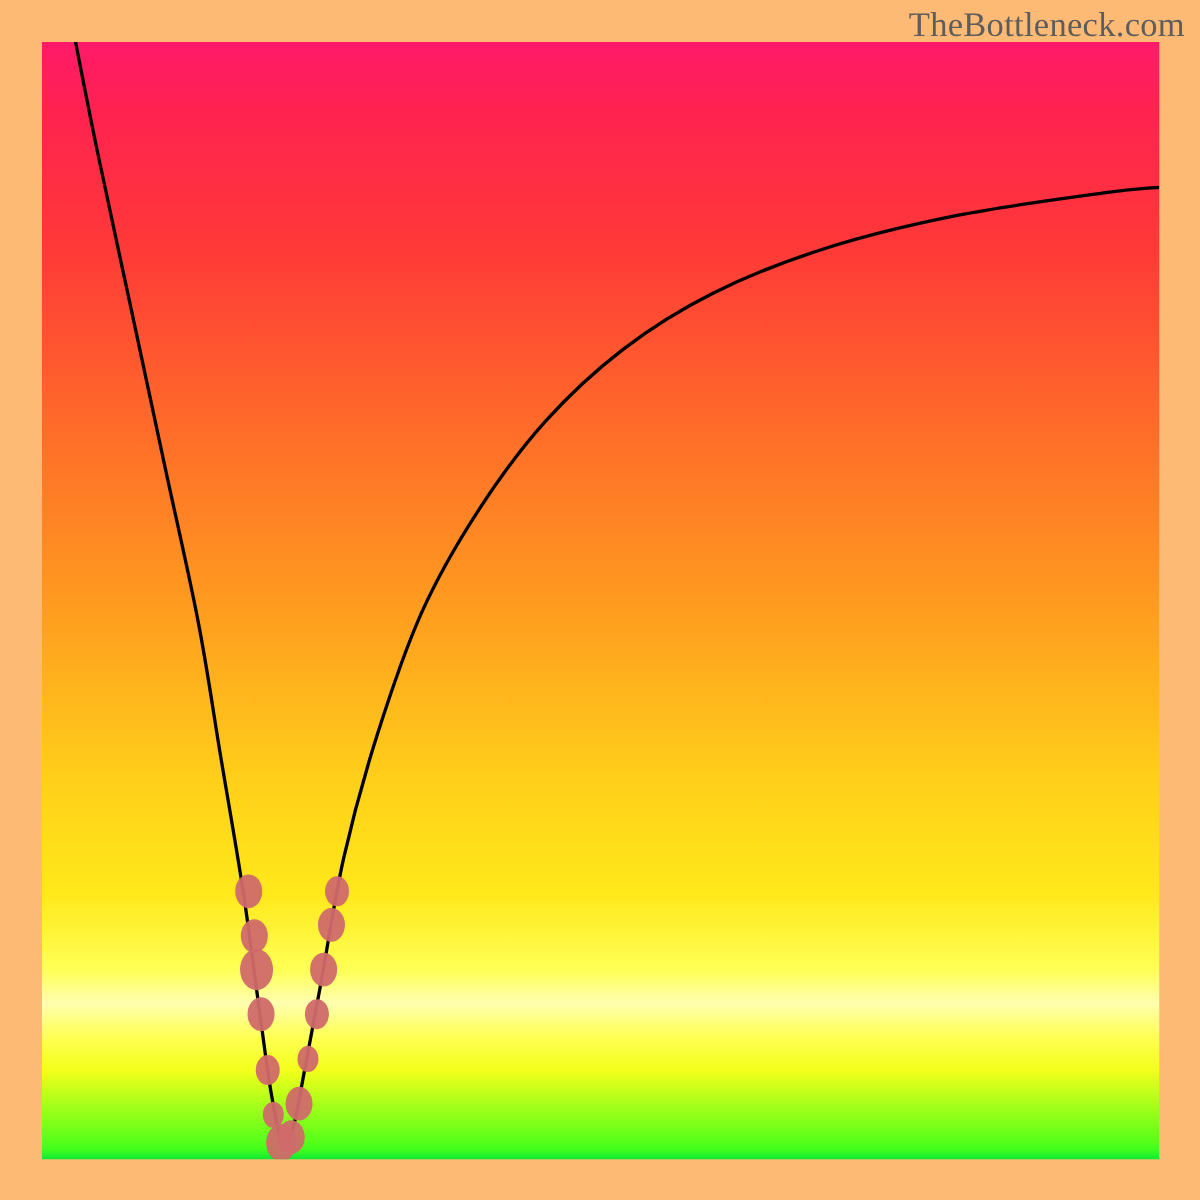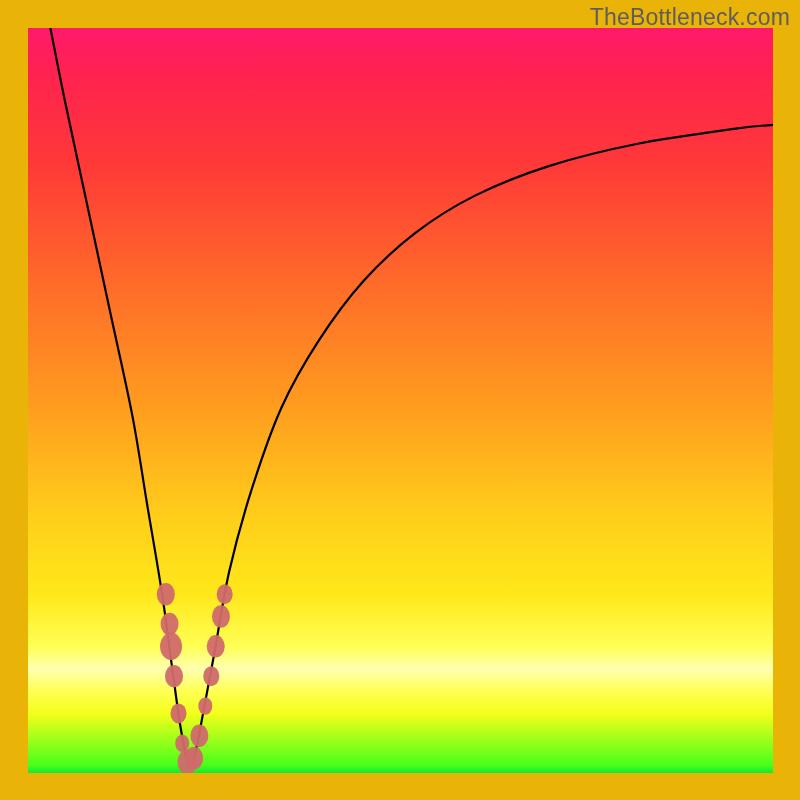--- a/index.html
+++ b/index.html
@@ -7,21 +7,22 @@
     padding: 0;
     width: 800px;
     height: 800px;
     overflow: hidden;
     background: #000;
     font-family: Arial, Helvetica, sans-serif;
   }
   .frame {
     position: absolute;
     inset: 0;
-    background: #eab308;
+    background: #fdba74;
+    font-family: Liberation Serif, serif;
   }
   .plot-area {
     position: absolute;
     
     left: 28px;
     top: 28px;
     width: 745px;
     height: 745px;
     overflow: hidden;
   }

